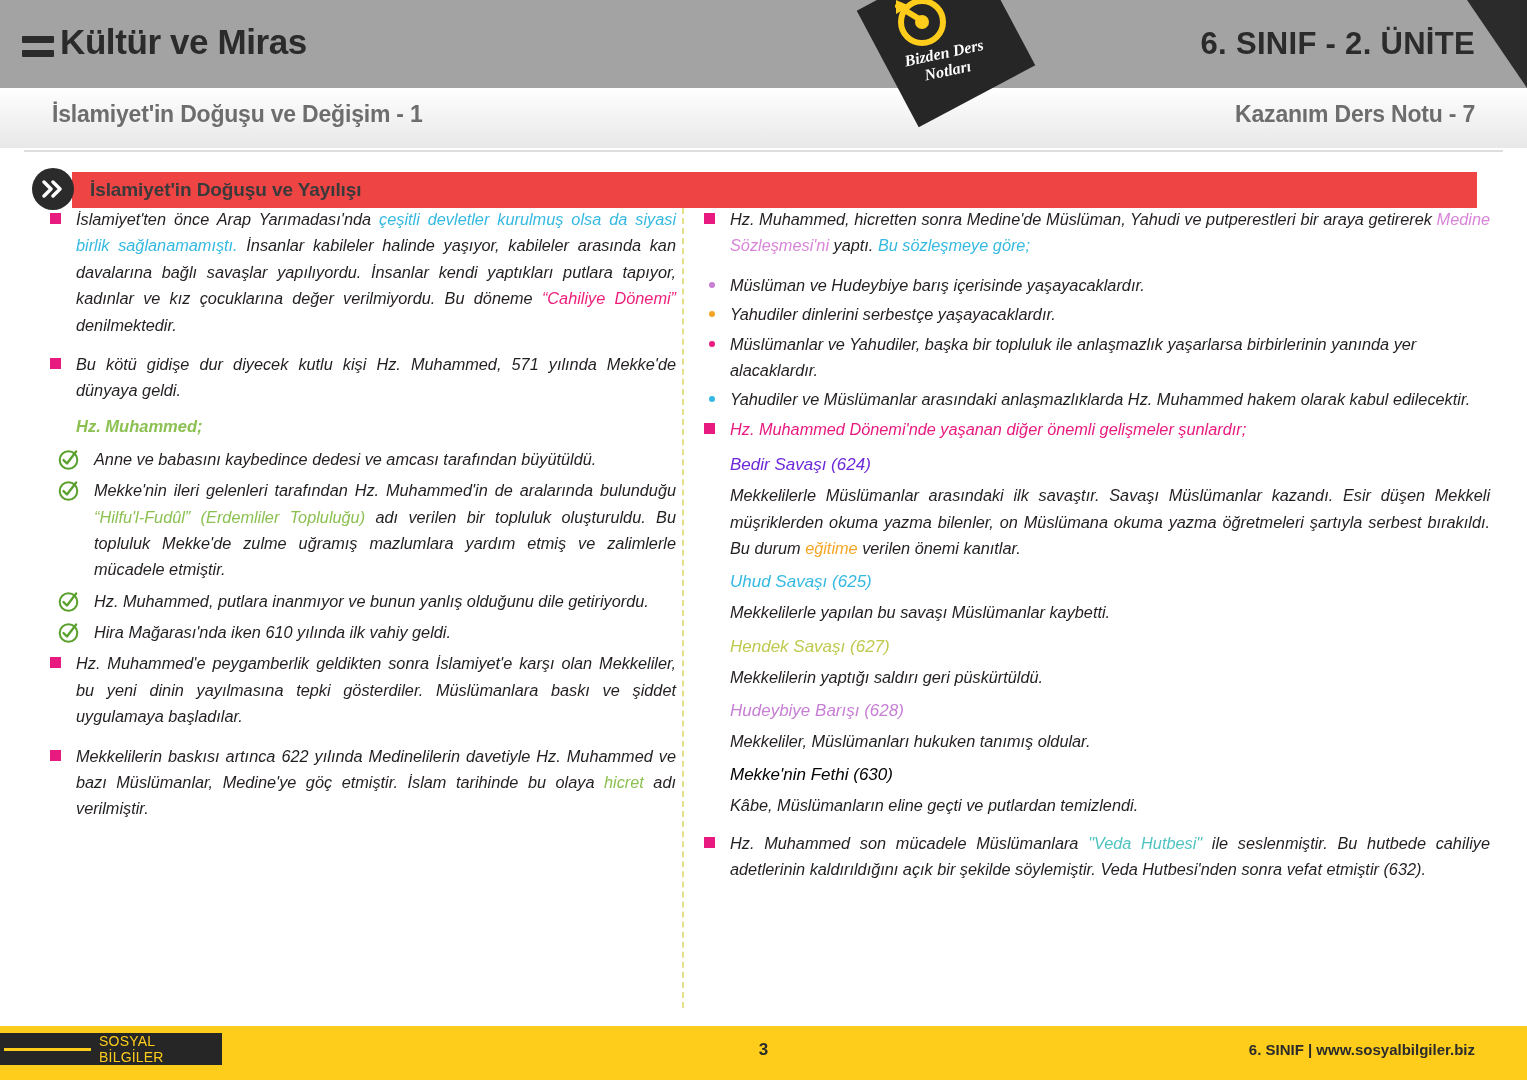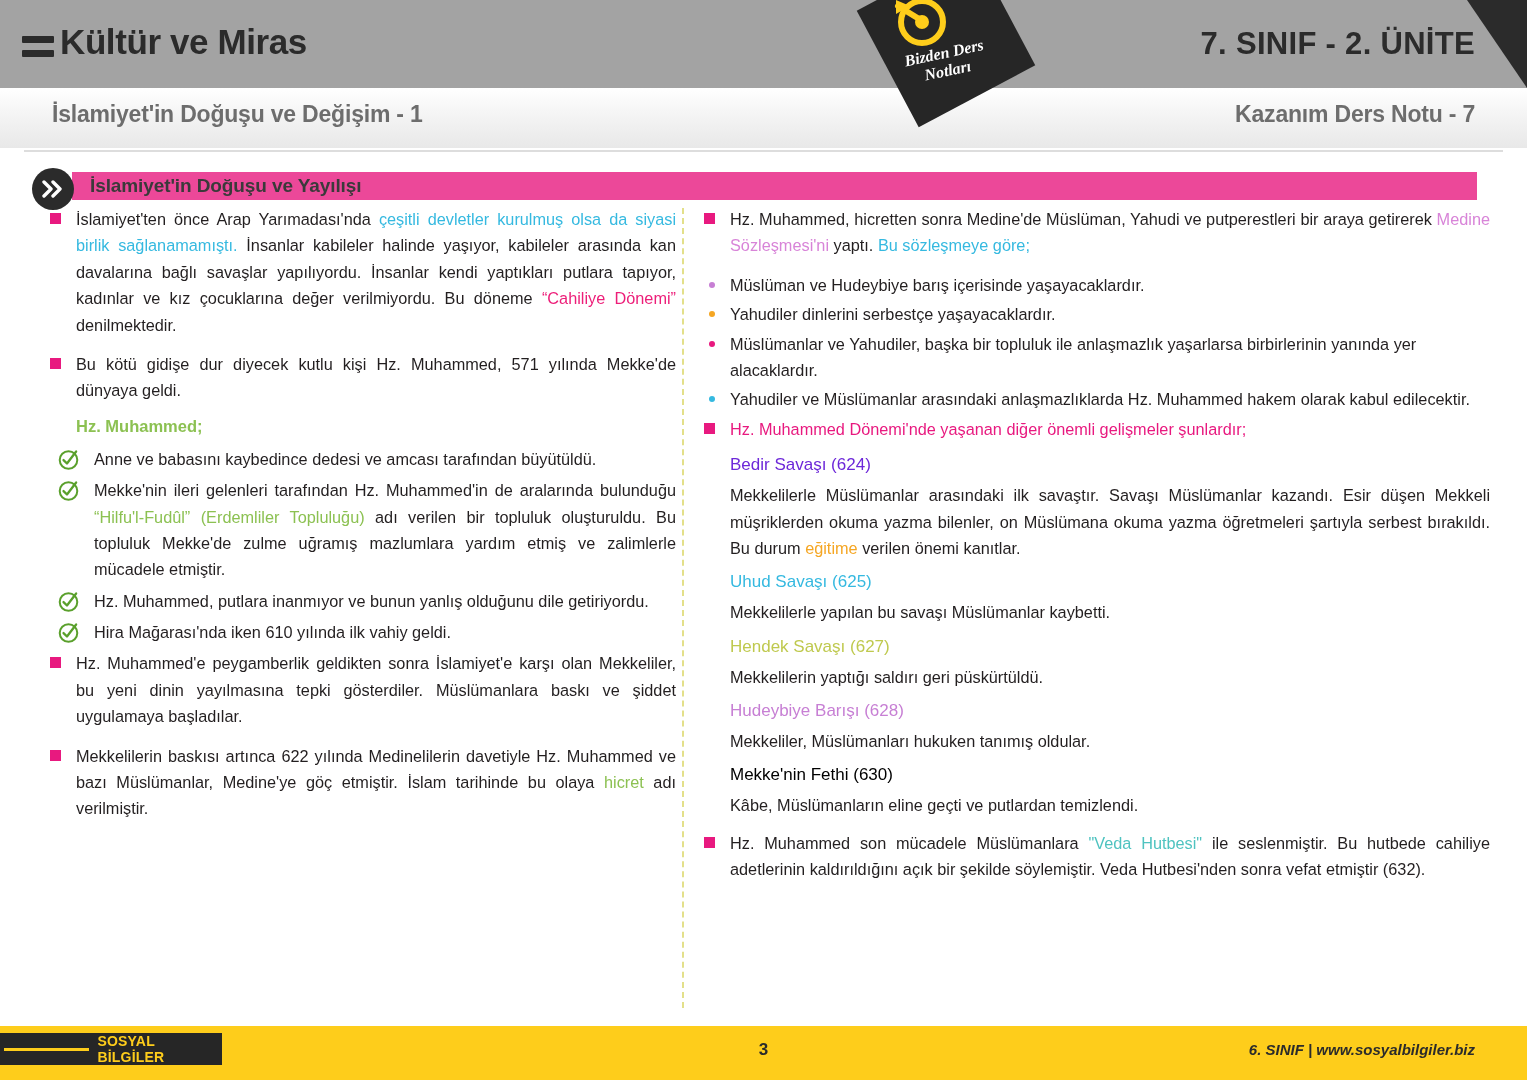--- a/index.html
+++ b/index.html
@@ -127,22 +127,22 @@
     font-size: 16px;
     line-height: 1.15;
     text-shadow: 0 0 1px rgba(0,0,0,0.5);
   }
 
   
   .section-bar {
     position: absolute;
     left: 72px; top: 172px;
     width: 1405px;
-    height: 28px;
-    background: #ec4899;
+    height: 36px;
+    background: #ef4444;
     display: flex;
     align-items: center;
   }
   .section-bar span {
     margin-left: 18px;
     font-size: 19px;
     font-weight: bold;
     color: #3a3a3a;
     letter-spacing: -0.1px;
   }
@@ -162,20 +162,21 @@
     line-height: 1;
   }
   .chevron-circle svg { display: block; }
 
   
   .columns {
     position: absolute;
     left: 0; top: 206px;
     width: 1527px;
     height: 820px;
+    font-style: italic;
   }
   .col {
     position: absolute;
     top: 0;
   }
   .col-left  { left: 46px;  width: 630px; }
   .col-right { left: 700px; width: 790px; }
 
   .divider {
     position: absolute;
@@ -270,51 +271,50 @@
   }
   .foot-line {
     width: 88px; height: 3px;
     background: #fecd1b;
     margin-left: 4px;
   }
   .foot-badge span {
     margin-left: 8px;
     color: #fecd1b;
     font-size: 14px;
-    font-weight: bold;
+    font-weight: normal;
     letter-spacing: 0.2px;
   }
   .foot-page {
     position: absolute;
     left: 0; right: 0; top: 14px;
     text-align: center;
     font-size: 17px;
     font-weight: bold;
     color: #2b2b2b;
   }
   .foot-right {
     position: absolute;
     right: 52px; top: 15px;
     font-size: 15px;
     font-weight: bold;
     color: #2b2b2b;
-    font-style: italic;
   }
 </style>
 </head>
 <body>
 
 <div class="header">
   <div class="header-corner"></div>
   <div class="hdr-bars">
       <i></i>
       <i></i>
     </div>
   <div class="hdr-title">Kültür ve Miras</div>
-  <div class="hdr-unit">7. SINIF - 2. ÜNİTE</div>
+  <div class="hdr-unit">6. SINIF - 2. ÜNİTE</div>
 </div>
 
 <div class="subheader">
   <div class="subheader-inner">
     <div class="sub-left">İslamiyet'in Doğuşu ve Değişim - 1</div>
     <div class="sub-right">Kazanım Ders Notu - 7</div>
   </div>
 </div>
 <div class="rule"></div>
 

